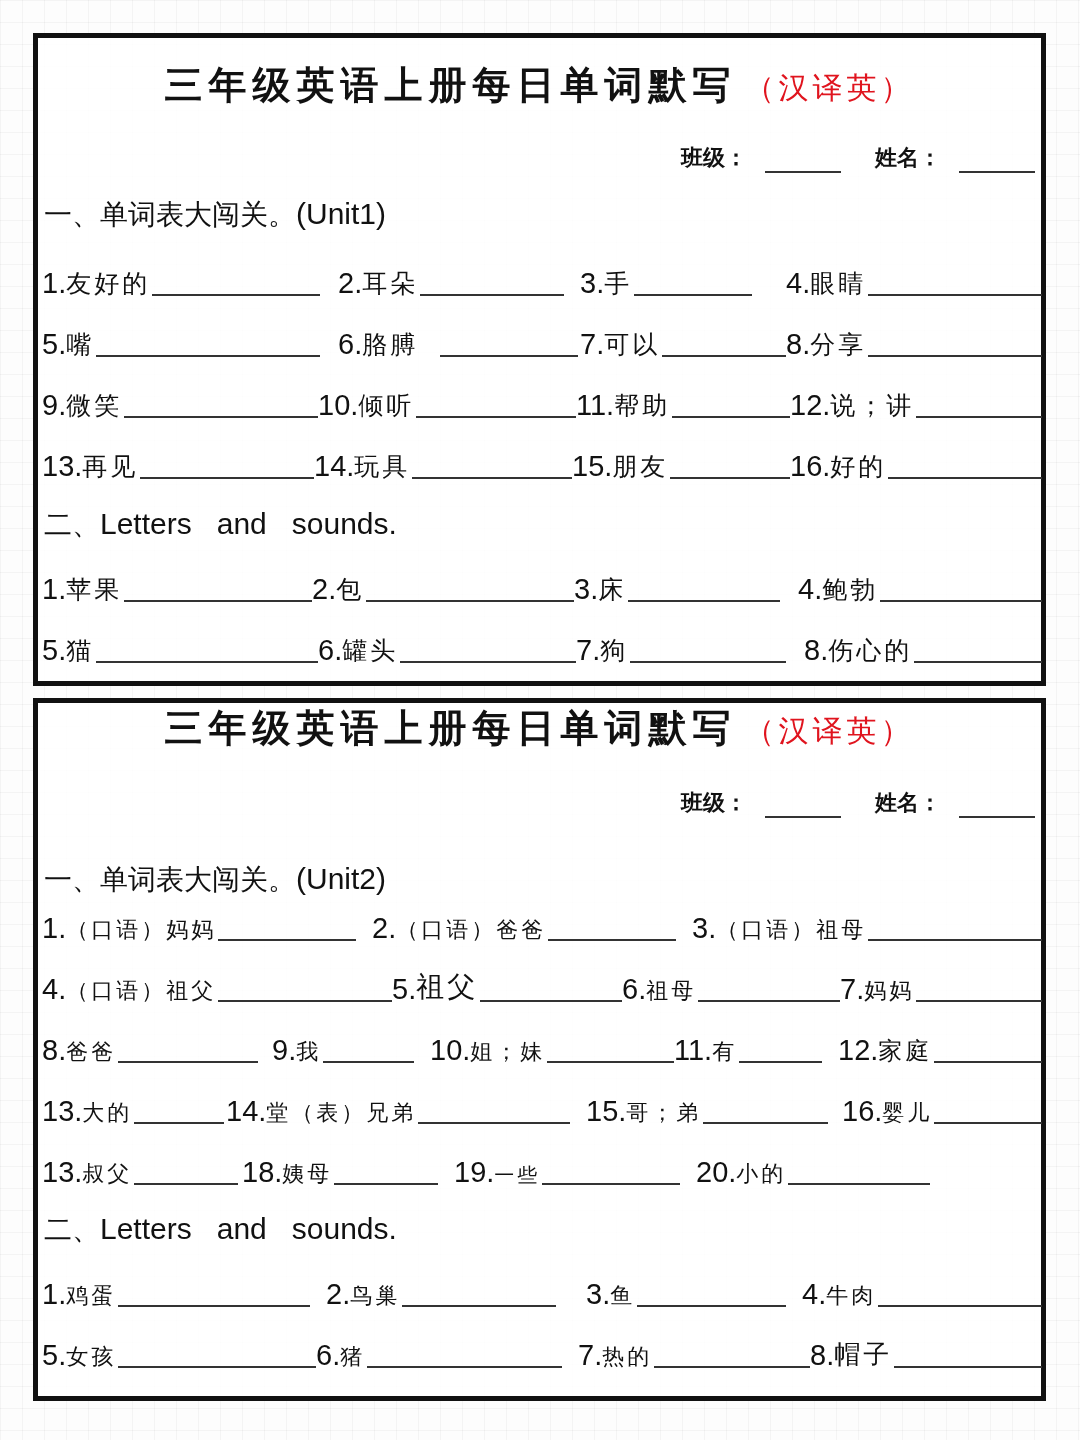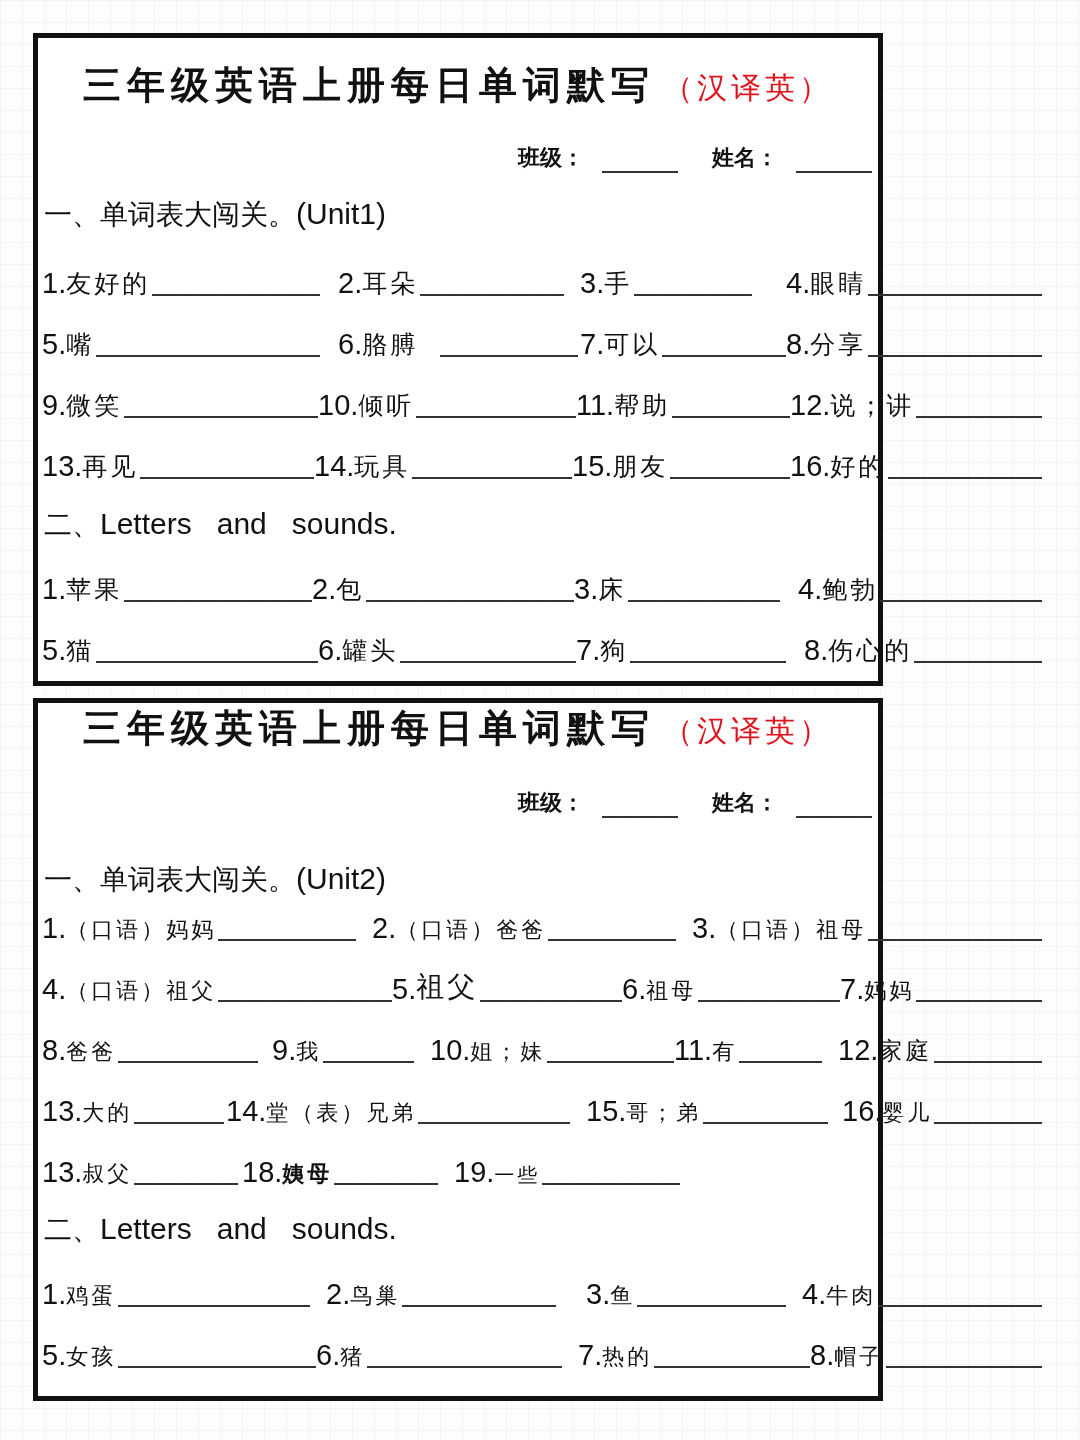--- a/index.html
+++ b/index.html
@@ -7,21 +7,21 @@
     width: 1080px; height: 1440px; position: relative; overflow: hidden;
     background-color: #fdfdfd;
     background-image:
       linear-gradient(to right, rgba(0,0,0,0.035) 1px, transparent 1px),
       linear-gradient(to bottom, rgba(0,0,0,0.035) 1px, transparent 1px);
     background-size: 22px 22px;
     font-family: "DejaVu Sans", sans-serif;
     color: #111;
   }
   .sheet {
-    position: absolute; left: 33px; width: 850px;
+    position: absolute; left: 33px; width: 1013px;
     border: 5px solid #111; background: rgba(255,255,255,0.85);
     box-sizing: border-box;
   }
   .sheet-1 { top: 33px; height: 653px; }
   .sheet-2 { top: 698px; height: 703px; }
   .title {
     position: absolute; top: 22px; left: 0; width: 100%;
     text-align: center; font-size: 38px; font-weight: bold; letter-spacing: 6px;
     font-family: "DejaVu Serif", serif;
   }
@@ -305,26 +305,31 @@
       </div>
   </div>
   <div class="row" style="top:446px;">
     <div class="item" style="left:0;width:196px;">
         <span class="num">13.</span>
         <span class="cn" style="font-size:22px;">叔父</span>
         <span class="ans"></span>
       </div>
     <div class="item" style="left:200px;width:196px;">
         <span class="num">18.</span>
-        <span class="cn" style="font-size:22px;font-weight:bold;">姨母</span>
+        <span class="cn" style="font-size:22px;">姨母</span>
         <span class="ans"></span>
       </div>
     <div class="item" style="left:412px;width:226px;">
         <span class="num">19.</span>
         <span class="cn" style="font-size:20px;">一些</span>
+        <span class="ans"></span>
+      </div>
+    <div class="item" style="left:654px;width:234px;">
+        <span class="num">20.</span>
+        <span class="cn" style="font-size:22px;">小的</span>
         <span class="ans"></span>
       </div>
   </div>
 
   <div class="heading" style="top:508px;">
     <span>二、</span><span class="en" style="white-space:pre;">Letters   and   sounds.</span>
   </div>
   <div class="row" style="top:568px;">
     <div class="item" style="left:0;width:268px;">
         <span class="num">1.</span>
@@ -358,17 +363,17 @@
         <span class="cn" style="font-size:22px;">猪</span>
         <span class="ans"></span>
       </div>
     <div class="item" style="left:536px;width:232px;">
         <span class="num">7.</span>
         <span class="cn" style="font-size:22px;">热的</span>
         <span class="ans"></span>
       </div>
     <div class="item" style="left:768px;width:232px;">
         <span class="num">8.</span>
-        <span class="cn" style="font-size:22px;">帽子</span>
+        <span class="cn" style="font-size:26px;">帽子</span>
         <span class="ans"></span>
       </div>
   </div>
 </div>
 
 </body></html>

